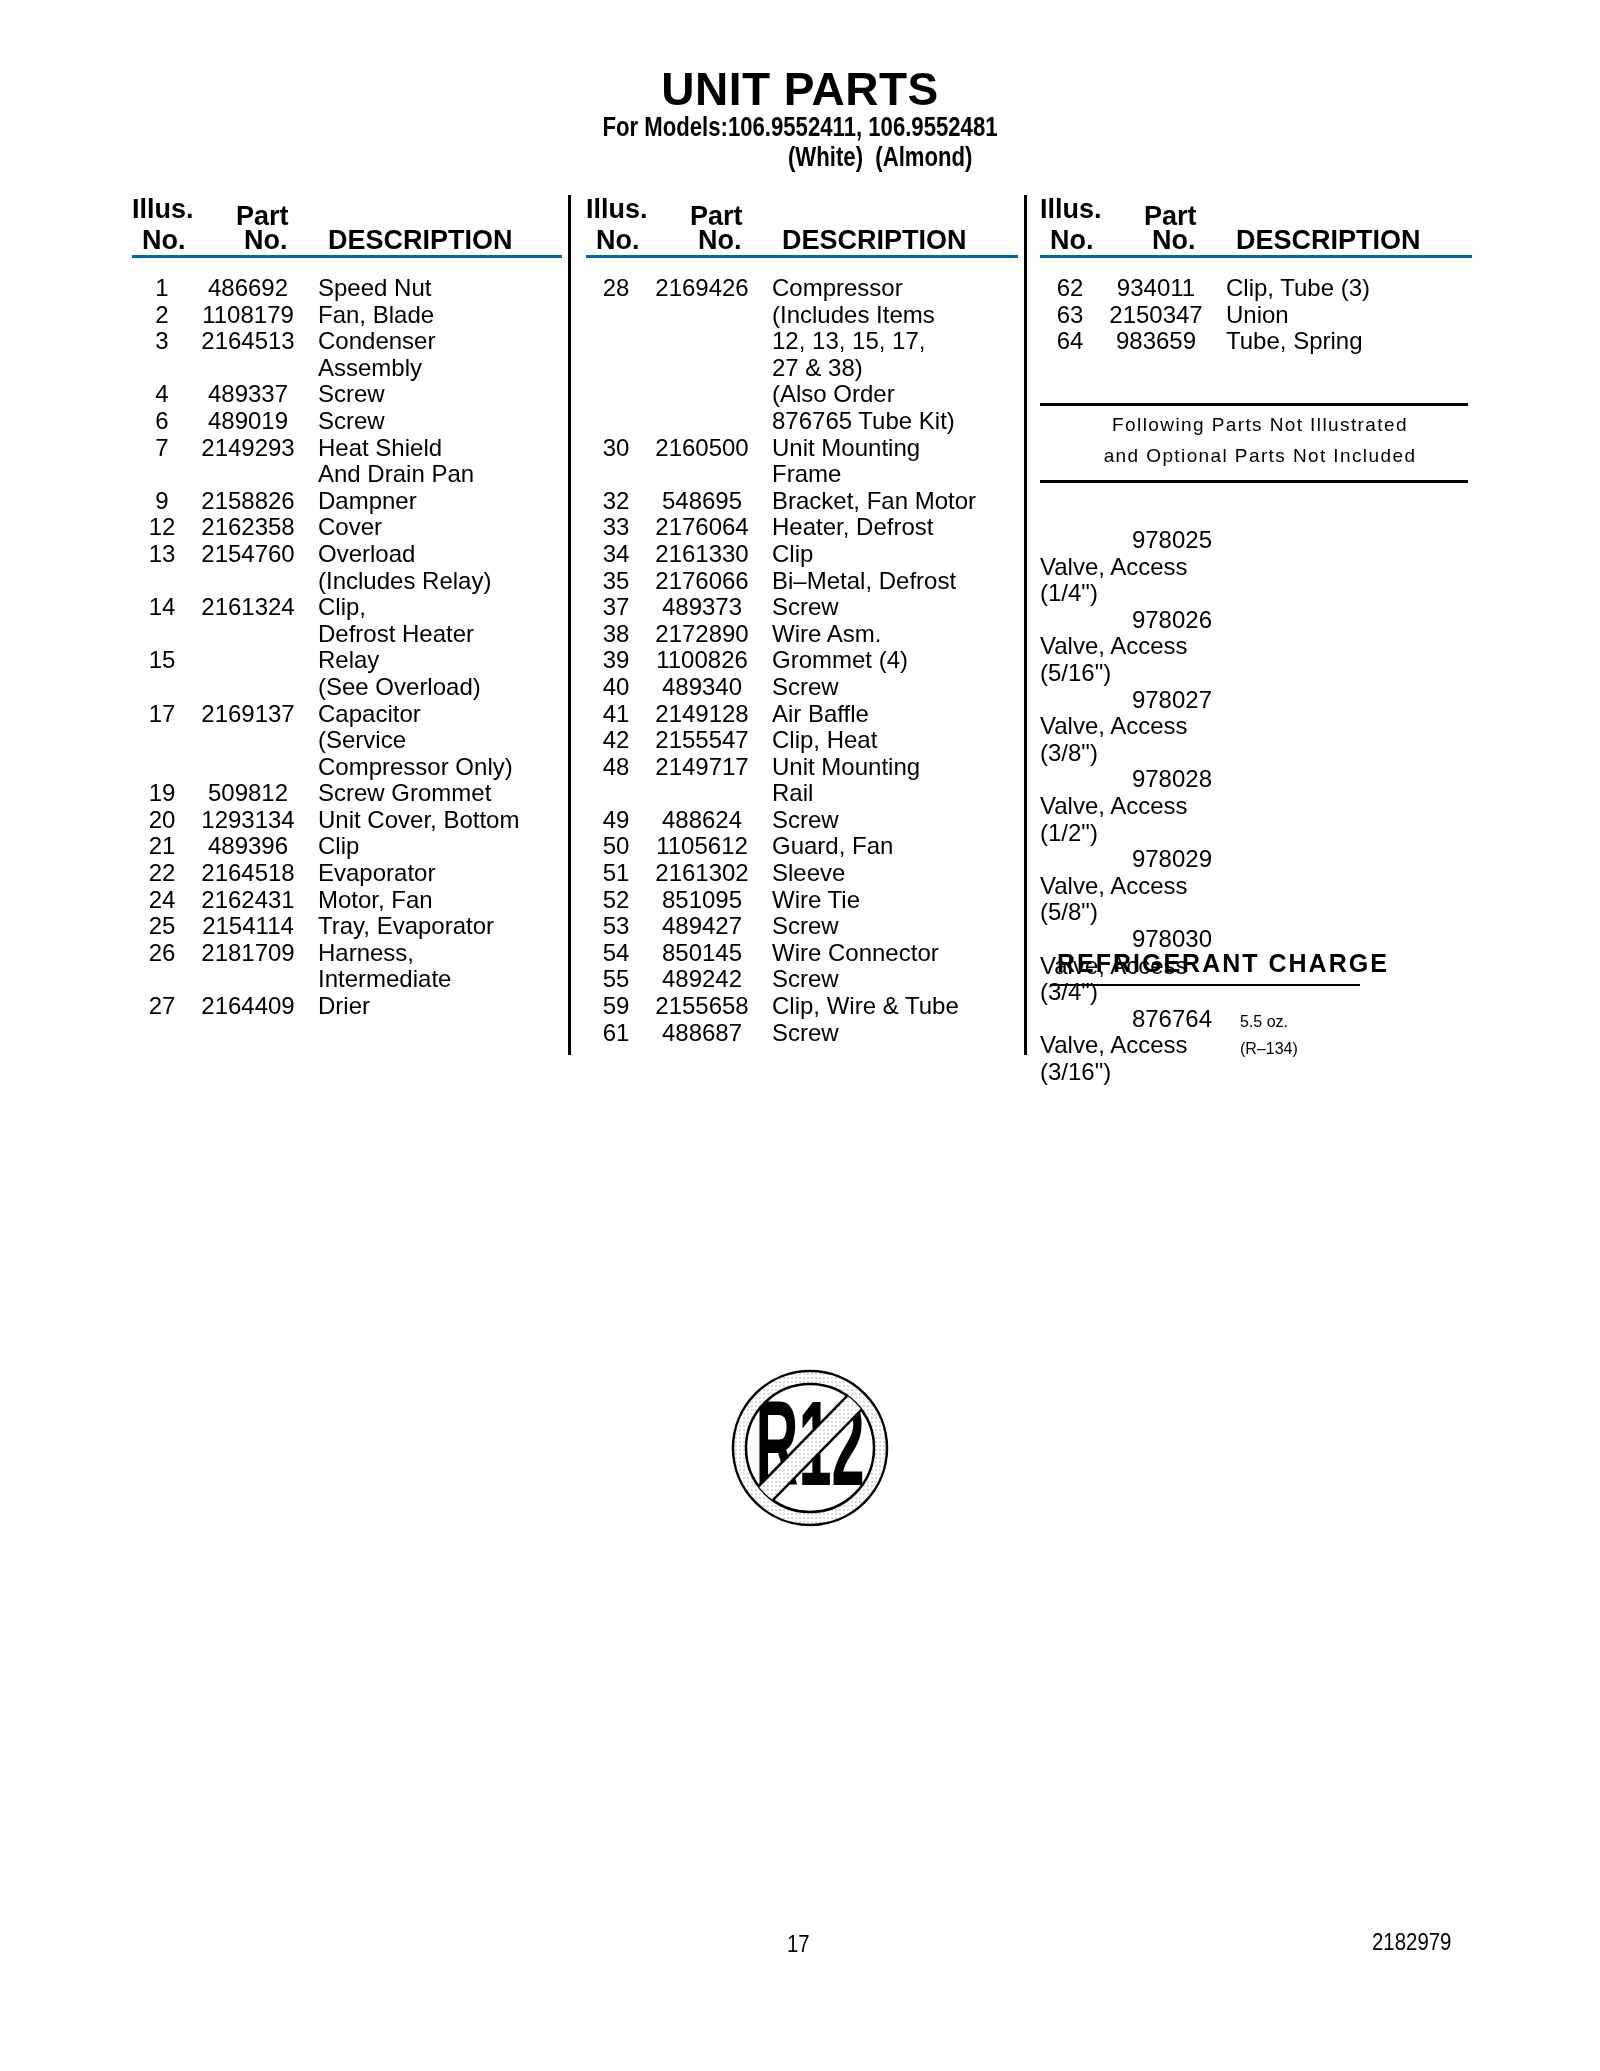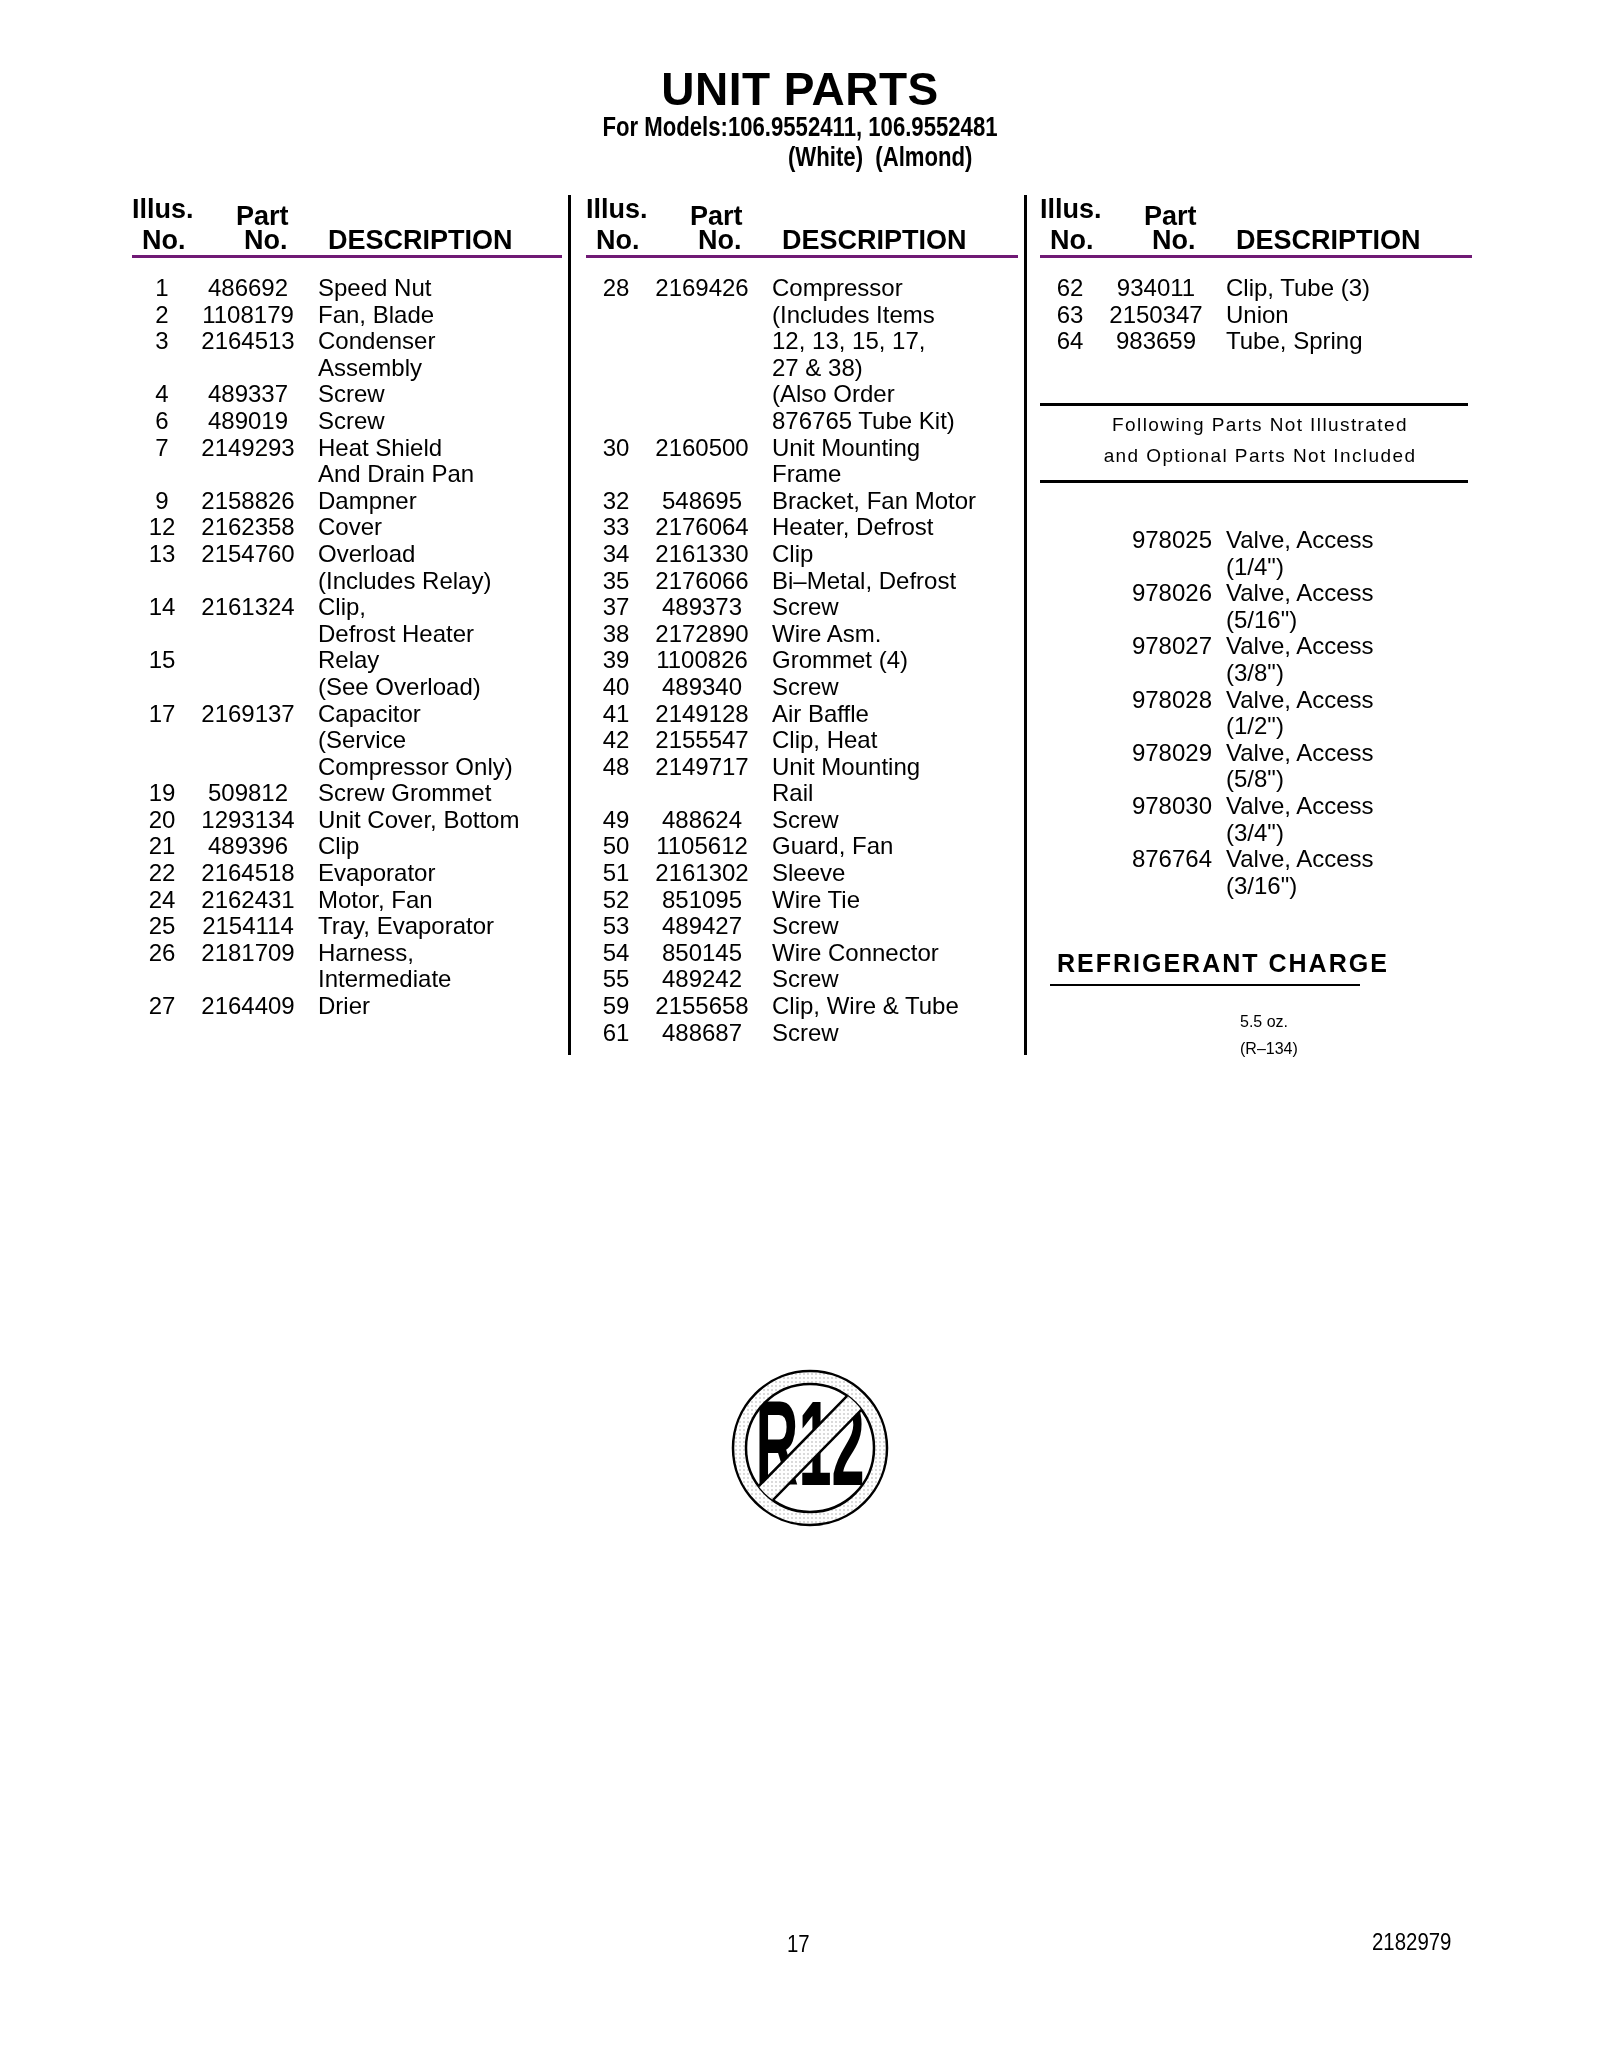--- a/index.html
+++ b/index.html
@@ -11,42 +11,42 @@
   .subtitle { position: absolute; top: 112px; left: 0; width: 1600px; text-align: center;
               font-weight: bold; font-size: 27px; line-height: 30px; transform: scaleX(0.82); transform-origin: 800px 0; }
   .colors { position: absolute; top: 142px; left: 788px; font-weight: bold; font-size: 27px; line-height: 30px;
             transform: scaleX(0.82); transform-origin: 0 0; white-space: pre; }
 
   .col { position: absolute; top: 192px; }
   .col-1 { left: 132px; width: 430px; }
   .col-2 { left: 586px; width: 432px; }
   .col-3 { left: 1040px; width: 432px; }
 
-  .hdr { position: relative; height: 66px; border-bottom: 3px solid #701a75; font-weight: bold; font-size: 27px; line-height: 31px; }
+  .hdr { position: relative; height: 66px; border-bottom: 3px solid #0369a1; font-weight: bold; font-size: 27px; line-height: 31px; }
   .hdr span { position: absolute; white-space: nowrap; }
   .hdr .h-illus-1 { top: 2px; left: 0; }
   .hdr .h-illus-2 { top: 33px; left: 10px; }
   .hdr .h-part-1 { top: 2px; left: 104px; margin-top: 7px; }
   .hdr .h-part-2 { top: 33px; left: 112px; }
   .hdr .h-desc { top: 33px; left: 196px; }
 
   .rows { margin-top: 17px; font-size: 24px; line-height: 26.6px; }
   .row { display: flex; }
   .row .illus { width: 60px; text-align: center; }
   .row .part { width: 126px; text-align: center; padding-right: 14px; }
   .row .desc { flex: 1; white-space: pre-line; }
 
   .vdiv { position: absolute; top: 195px; width: 3px; height: 860px; background: #000; }
   .vdiv-1 { left: 568px; }
   .vdiv-2 { left: 1024px; }
 
   .rule { position: absolute; height: 3px; background: #000; }
   .note { position: absolute; left: 1040px; width: 440px; text-align: center; font-size: 19px; line-height: 31px; letter-spacing: 1.4px; }
   .na-rows { position: absolute; top: 527px; left: 1040px; width: 432px; font-size: 24px; line-height: 26.6px; }
-  .na-row { display: flex; }
+  .na-row { display: flex; flex-direction: column; }
   .na-row .part { width: 186px; text-align: right; padding-right: 14px; }
   .na-row .desc { flex: 1; white-space: pre-line; }
 
   .ref-title { position: absolute; top: 948px; left: 1057px; font-weight: bold; font-size: 25px; letter-spacing: 2px; line-height: 30px; }
   .ref-rule { top: 984px; left: 1050px; width: 310px; height: 2px; }
   .ref-val { position: absolute; top: 1009px; left: 1240px; font-size: 16px; line-height: 26.6px; white-space: pre-line; }
 
   .logo { position: absolute; top: 1368px; left: 730px; width: 160px; height: 160px; }
 
   .page-num { position: absolute; top: 1930px; left: 787px; font-size: 24px; transform: scaleX(0.85); transform-origin: 0 0; }

